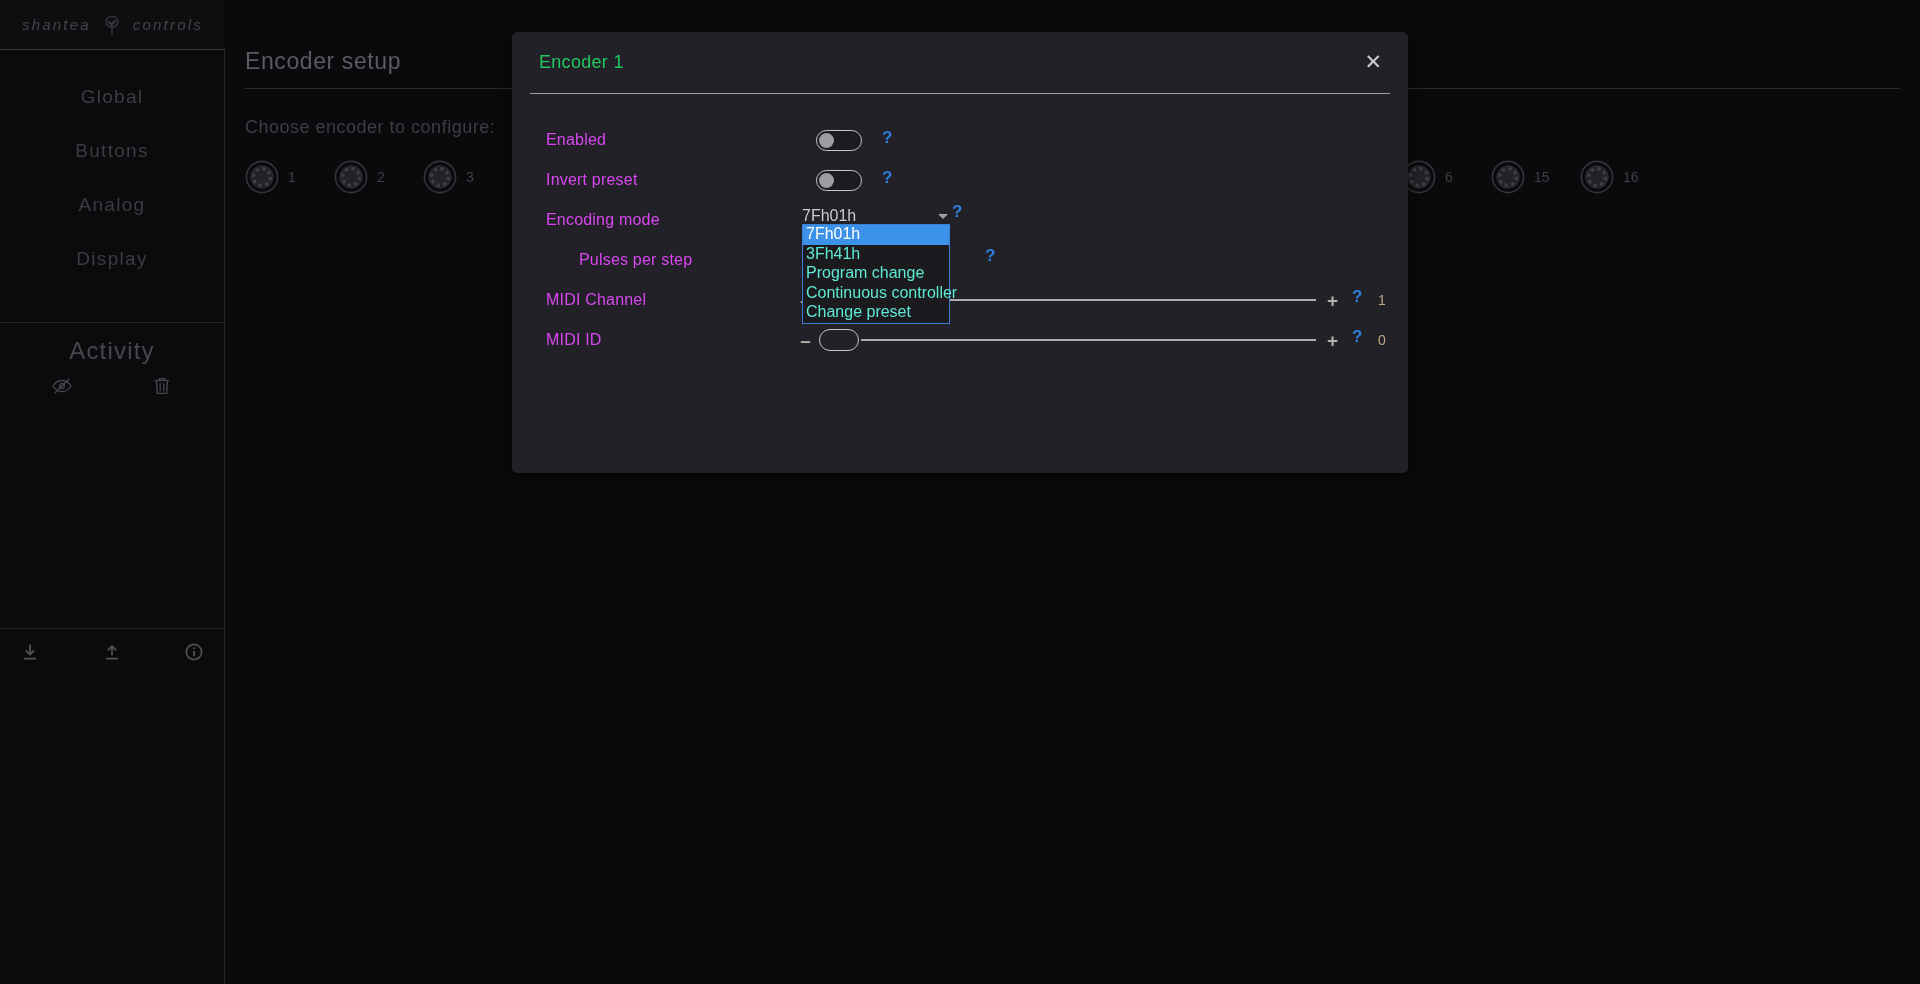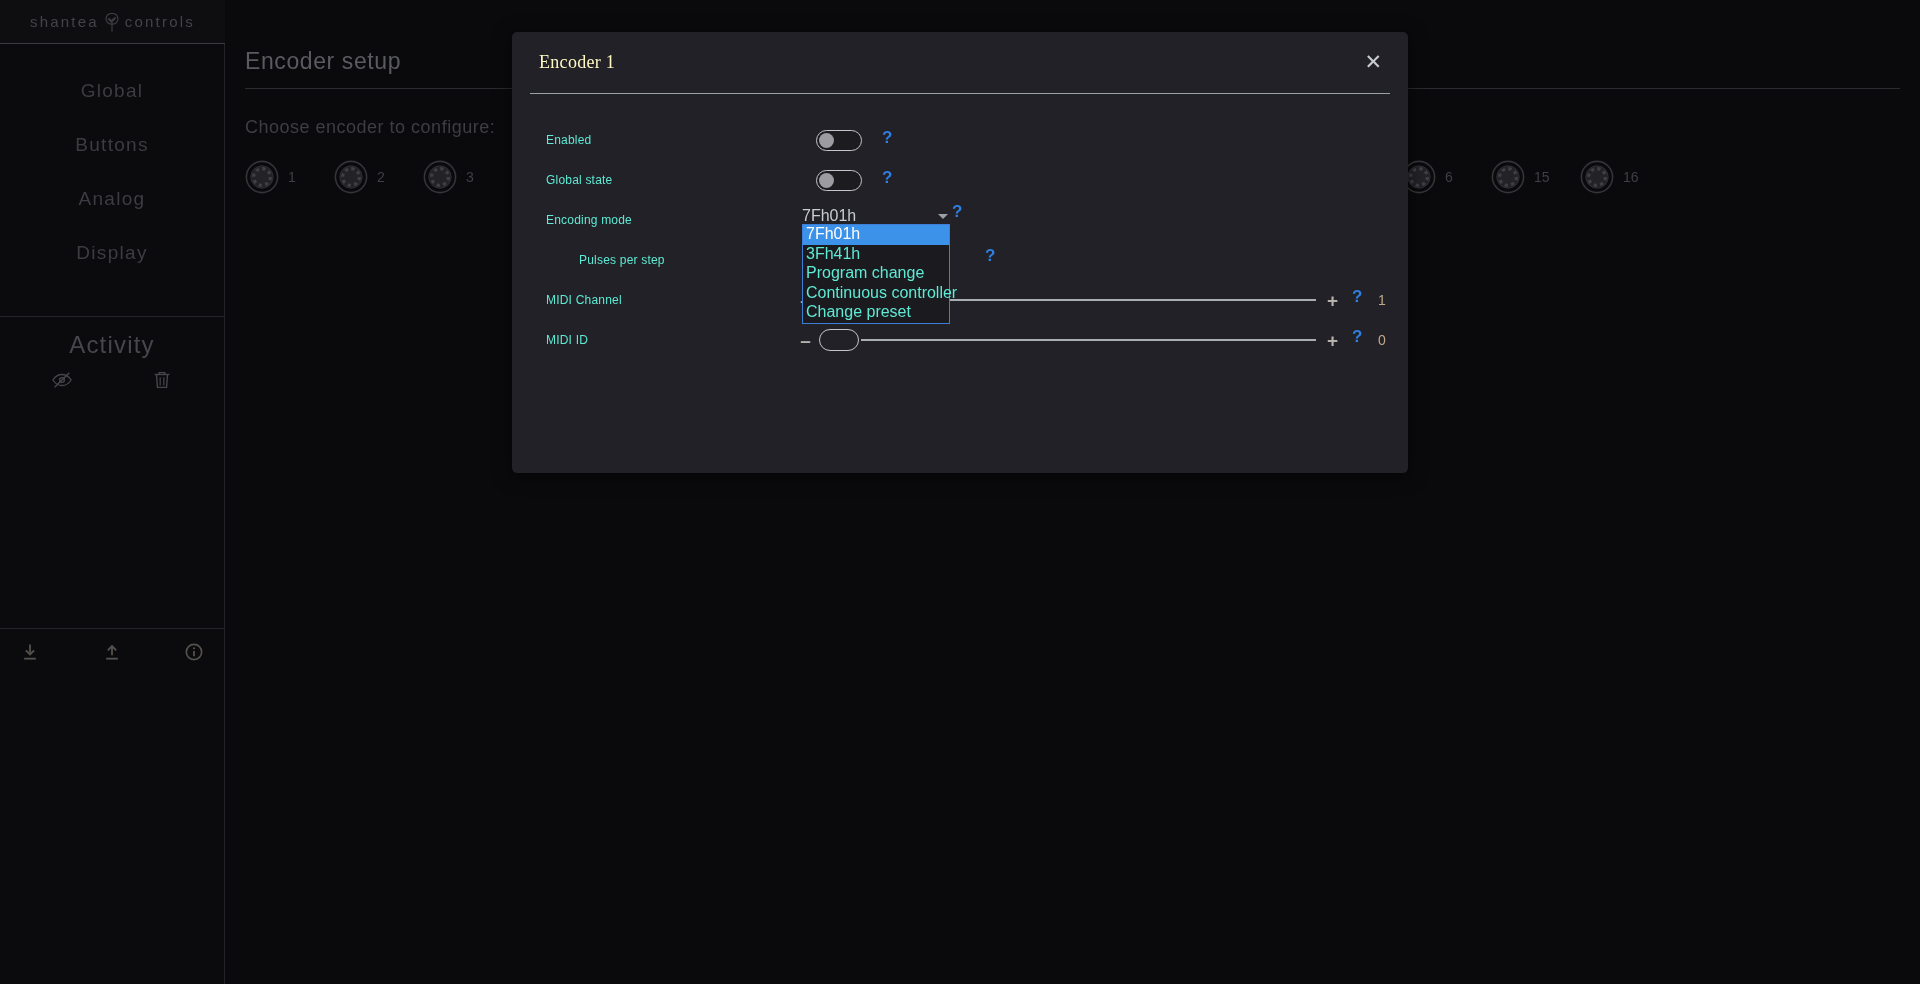--- a/index.html
+++ b/index.html
@@ -12,25 +12,26 @@
   #app { position: relative; width: 1920px; height: 984px; background: #0a0a0c; }
 
   
   #sidebar {
     position: absolute; left: 0; top: 0;
     width: 225px; height: 984px;
     background: #0b0b0d;
     border-right: 1px solid #242428;
   }
   #logo-bar {
-    height: 44px; width: 225px;
+    height: 50px; width: 225px;
     background: #0e0e11;
     border-bottom: 1px solid #3a3a3e;
     display: flex; align-items: center; justify-content: center;
-    gap: 0;
+    gap: 8px;
+    font-style: italic;
   }
   .logo-text {
     font-size: 15px; letter-spacing: 2.2px;
     color: #43434a; font-family: "Liberation Sans", sans-serif;
   }
   .logo-mark { width: 26px; height: 26px; display:block; }
 
   .nav-list { margin-top: 20px; }
   .nav-item {
     height: 54px; display: flex; align-items: center; justify-content: center;
@@ -93,36 +94,36 @@
     width: 896px; height: 441px;
     background: #212127;
     border-radius: 5px;
     box-shadow: 0 3px 18px rgba(0,0,0,.55);
   }
   #modal-head {
     height: 61px; position: relative;
     display: flex; align-items: center;
     padding: 0 0 0 27px;
   }
-  #modal-title { font-size: 18px; color: #fef9c3; letter-spacing: .3px; font-family: Liberation Serif, serif; }
+  #modal-title { font-size: 18px; color: #22c55e; letter-spacing: .3px; }
   #modal-close {
     position: absolute; right: 26px; top: 19px;
     font-size: 21px; color: #c9ccd3; cursor: pointer;
     line-height: 1; font-family: "Liberation Sans", sans-serif;
   }
   #modal-rule { height: 1px; background: #9aa0a8; margin: 0 18px; }
   #modal-body { position: relative; padding: 22px 0 0 0; height: 378px; }
 
   .row {
     position: relative; height: 48px;
     display: flex; align-items: center;
   }
   .row-label {
     position: absolute; left: 34px;
-    font-size: 12px; color: #5eead4; letter-spacing: .2px;
+    font-size: 16px; color: #d946ef; letter-spacing: .2px;
   }
 
   
   .toggle {
     position: absolute; left: 304px;
     width: 46px; height: 21px; border-radius: 11px;
     background: #1b1b20; border: 1.6px solid #c3c6cc;
     cursor: pointer;
   }
   .toggle .knobdot {
@@ -405,21 +406,21 @@
 
       <div class="row">
         <span class="row-label">Enabled</span>
         <div class="toggle">
             <div class="knobdot"></div>
           </div>
         <span class="help" style="left:370px; top:12px;">?</span>
       </div>
 
       <div class="row" style="margin-top:-8px;">
-        <span class="row-label">Global state</span>
+        <span class="row-label">Invert preset</span>
         <div class="toggle">
             <div class="knobdot"></div>
           </div>
         <span class="help" style="left:370px; top:12px;">?</span>
       </div>
 
       <div class="row" style="margin-top:-8px;">
         <span class="row-label">Encoding mode</span>
         <div class="select-box">
           <span>7Fh01h</span>

